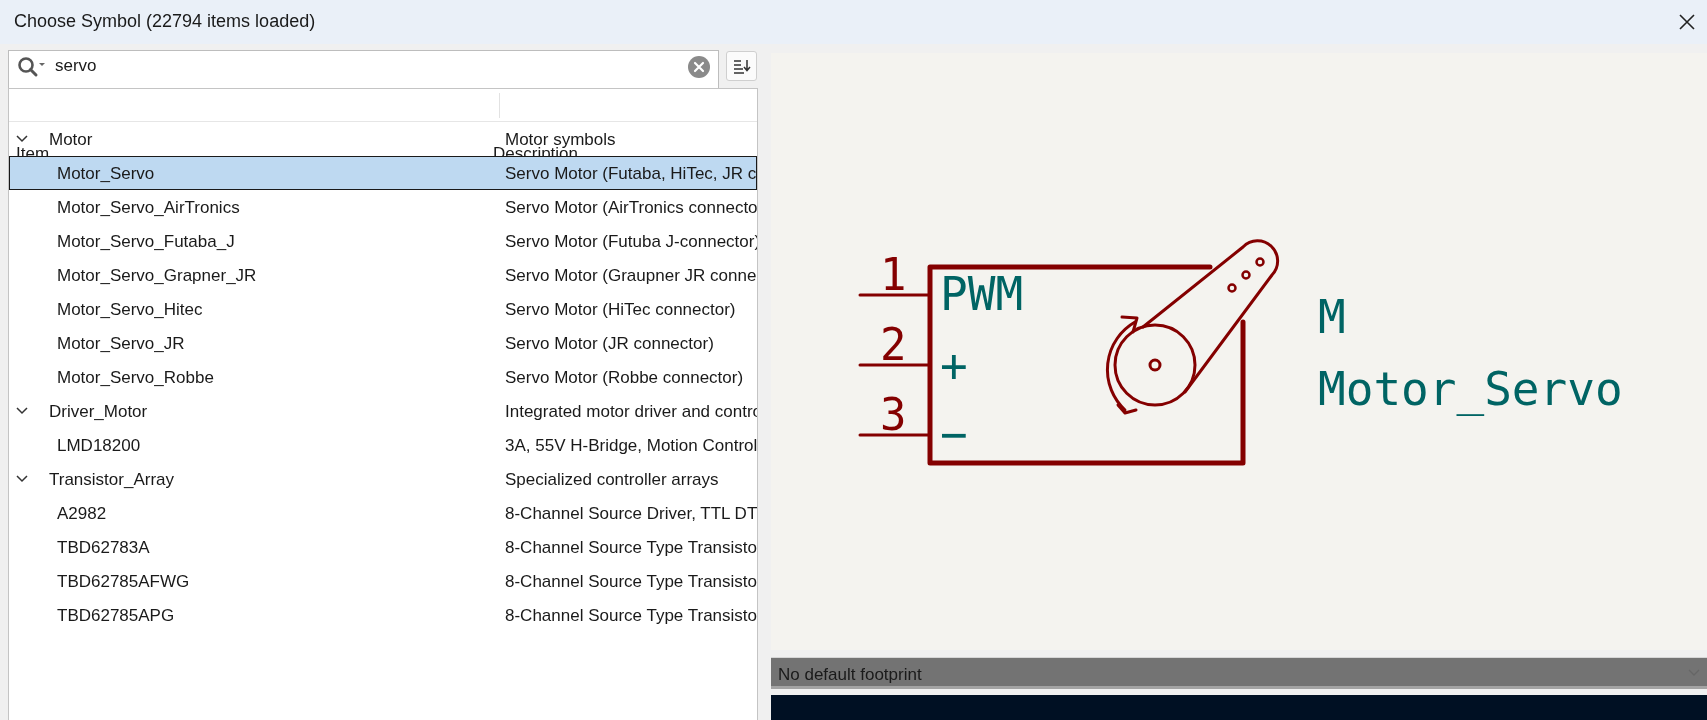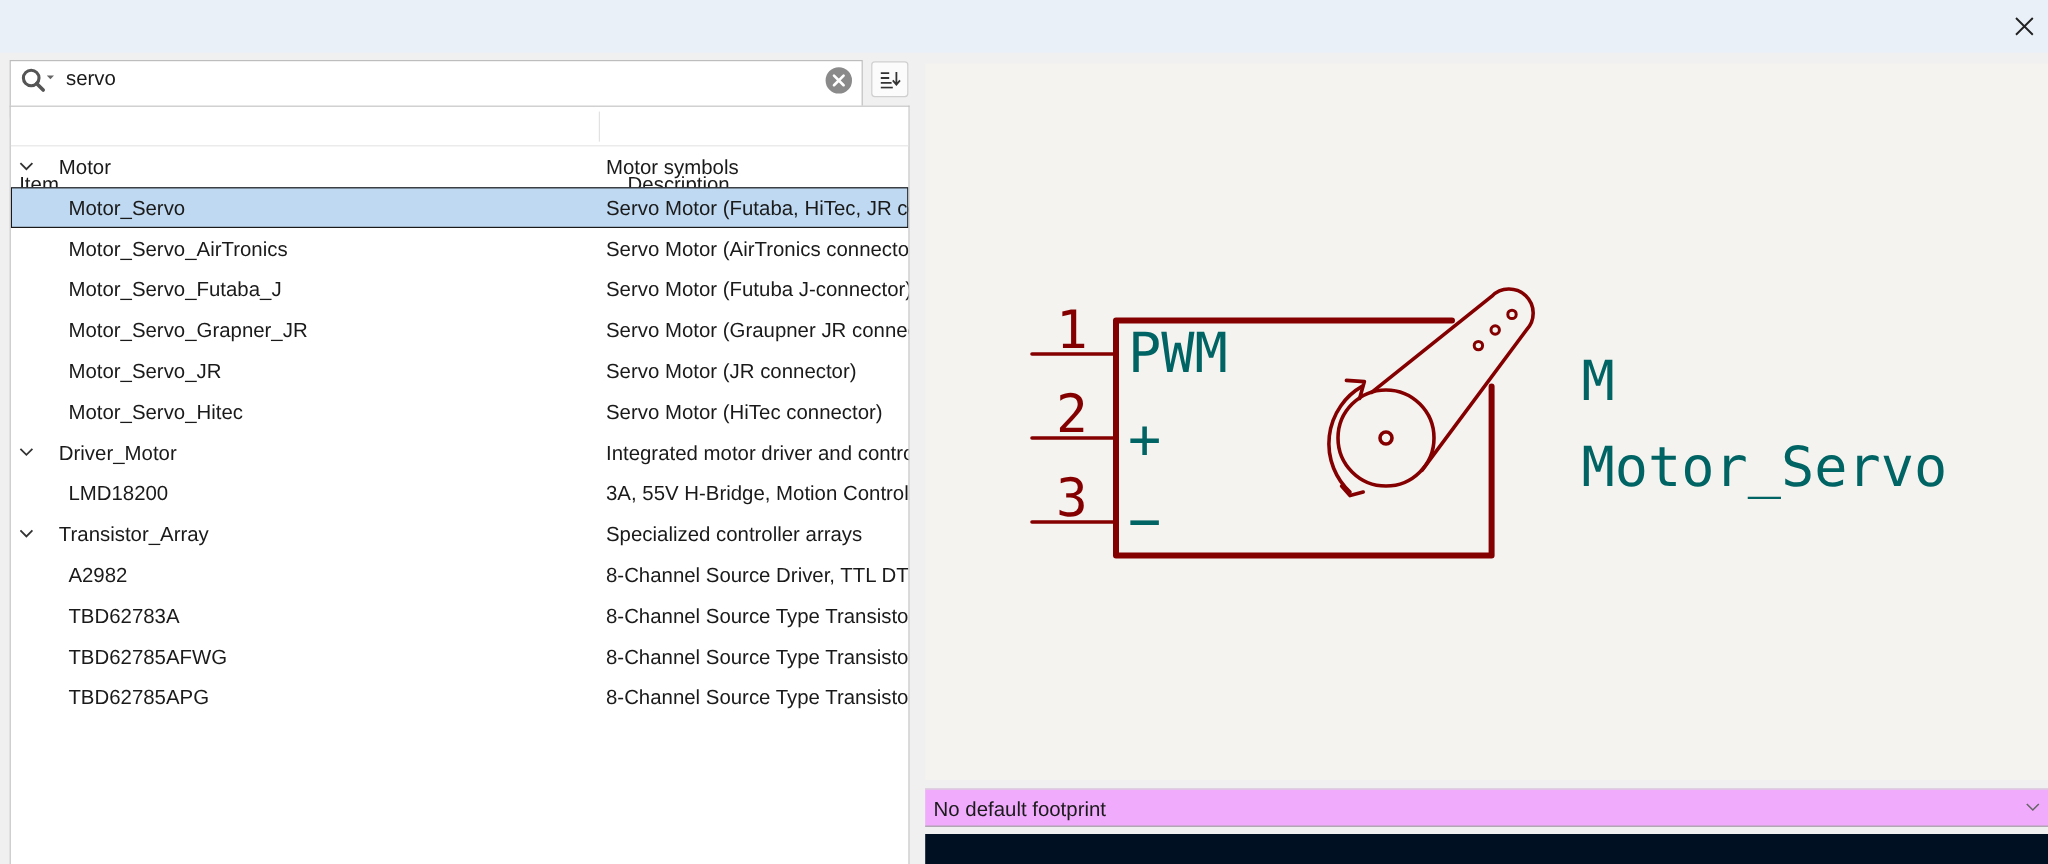--- a/index.html
+++ b/index.html
@@ -11,41 +11,42 @@
   .dialog-body { position: absolute; left: 0; top: 44px; width: 1707px; height: 676px; background: #f0f0f0; }
   .search { position: absolute; left: 8px; top: 50px; width: 711px; height: 48px; background: #fff; border: 1px solid #bdbdbd; }
   .search .sicon { position: absolute; left: 8px; top: 4px; width: 32px; height: 24px; }
   .search input { position: absolute; left: 46px; top: 3px; width: 620px; height: 24px; border: none; outline: none; font-family: "Liberation Sans", sans-serif; font-size: 17px; background: transparent; color: #1a1a1a; }
   .search .clear { position: absolute; right: 8px; top: 5px; width: 22px; height: 22px; border-radius: 50%; background: #8a8a8a; display: flex; align-items: center; justify-content: center; cursor: pointer; }
   .sortbtn { position: absolute; left: 726px; top: 51px; width: 31px; height: 30px; background: #fbfbfb; border: 1px solid #cfcfcf; border-radius: 3px; display: flex; align-items: center; justify-content: center; cursor: pointer; }
   .list { position: absolute; left: 8px; top: 88px; width: 750px; height: 632px; background: #fff; border: 1px solid #c4c4c4; border-bottom: none; overflow: hidden; }
   .list .header { position: relative; height: 33px; border-bottom: 1px solid #e6e6e6; background: #fff; }
   .list .header .col { position: absolute; top: 8px; font-size: 17px; color: #1a1a1a; margin-top: 47px; }
   .list .header .col-item { left: 7px; }
-  .list .header .col-desc { left: 514px; }
+  .list .header .col-desc { left: 484px; }
   .list .header .divider { position: absolute; left: 490px; top: 4px; width: 1px; height: 25px; background: #e2e2e2; }
   .row { position: relative; height: 34px; font-size: 17px; white-space: nowrap; cursor: pointer; }
   .row .chev { position: absolute; left: 5px; top: 9px; width: 16px; height: 16px; }
   .row .name { position: absolute; top: 8px; }
   .row.group .name { left: 28px; margin-left: 12px; }
   .row.child .name { left: 48px; }
   .row .desc { position: absolute; left: 496px; top: 8px; width: 254px; overflow: hidden; }
   .row.italic .name { }
   .row.selected { background: #bed9f1; outline: 1px solid #1a1a1a; outline-offset: -1px; }
   .preview { position: absolute; left: 771px; top: 53px; width: 936px; height: 597px; background: #f4f3ef; }
-  .footprint { position: absolute; left: 771px; top: 657px; width: 936px; height: 32px; background: #f0abfc; border-top: 1px solid #d6d6d6; border-bottom: 1px solid #a3a3a3; cursor: pointer; }
+  .footprint { position: absolute; left: 771px; top: 657px; width: 936px; height: 32px; background: #737373; border-top: 1px solid #d6d6d6; border-bottom: 3px solid #a3a3a3; cursor: pointer; }
   .footprint .val { position: absolute; left: 7px; top: 7px; font-size: 17px; color: #1a1a1a; }
   .footprint .dd { position: absolute; right: 6px; top: 10px; width: 14px; height: 10px; }
   .fp-view { position: absolute; left: 771px; top: 695px; width: 936px; height: 25px; background: #001023; }
   svg text { font-family: "DejaVu Sans Mono", monospace; }
 </style>
 </head>
 <body>
 
 <div class="titlebar">
+  <span class="title">Choose Symbol (22794 items loaded)</span>
   <div class="close">
     <svg width="18" height="18" viewBox="0 0 18 18">
         <path d="M2 2 L16 16 M16 2 L2 16" stroke="#222" stroke-width="1.6"></path>
       </svg>
   </div>
 </div>
 
 <div class="dialog-body"></div>
 
 <div class="search">
@@ -95,26 +96,30 @@
       </div>
       <div class="row child italic">
         <span class="name">Motor_Servo_Futaba_J</span>
         <span class="desc">Servo Motor (Futuba J-connector)</span>
       </div>
       <div class="row child italic">
         <span class="name">Motor_Servo_Grapner_JR</span>
         <span class="desc">Servo Motor (Graupner JR connector)</span>
       </div>
       <div class="row child italic">
+        <span class="name">Motor_Servo_Hitec</span>
+        <span class="desc">Servo Motor (HiTec connector)</span>
+      </div>
+      <div class="row child italic">
         <span class="name">Motor_Servo_JR</span>
         <span class="desc">Servo Motor (JR connector)</span>
       </div>
       <div class="row child italic">
-        <span class="name">Motor_Servo_Hitec</span>
-        <span class="desc">Servo Motor (HiTec connector)</span>
+        <span class="name">Motor_Servo_Robbe</span>
+        <span class="desc">Servo Motor (Robbe connector)</span>
       </div>
       <div class="row group">
         <svg class="chev" viewBox="0 0 16 16">
           <path d="M3 5 L8 10 L13 5" stroke="#333" stroke-width="1.5" fill="none"></path>
         </svg>
         <span class="name">Driver_Motor</span>
         <span class="desc">Integrated motor driver and controller</span>
       </div>
       <div class="row child">
         <span class="name">LMD18200</span>

